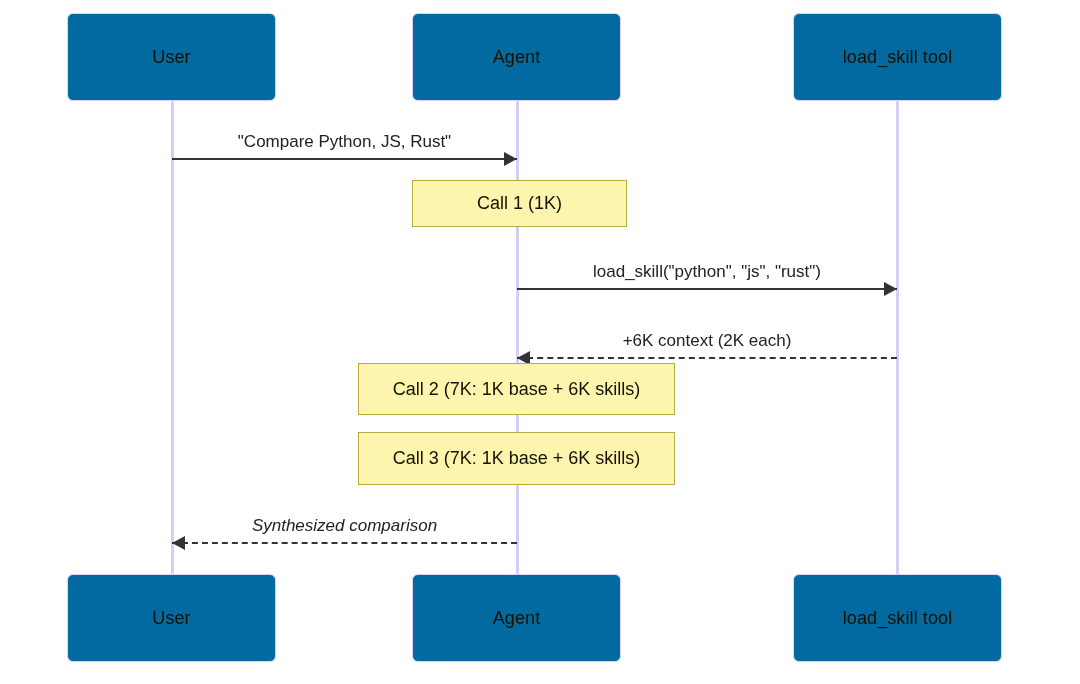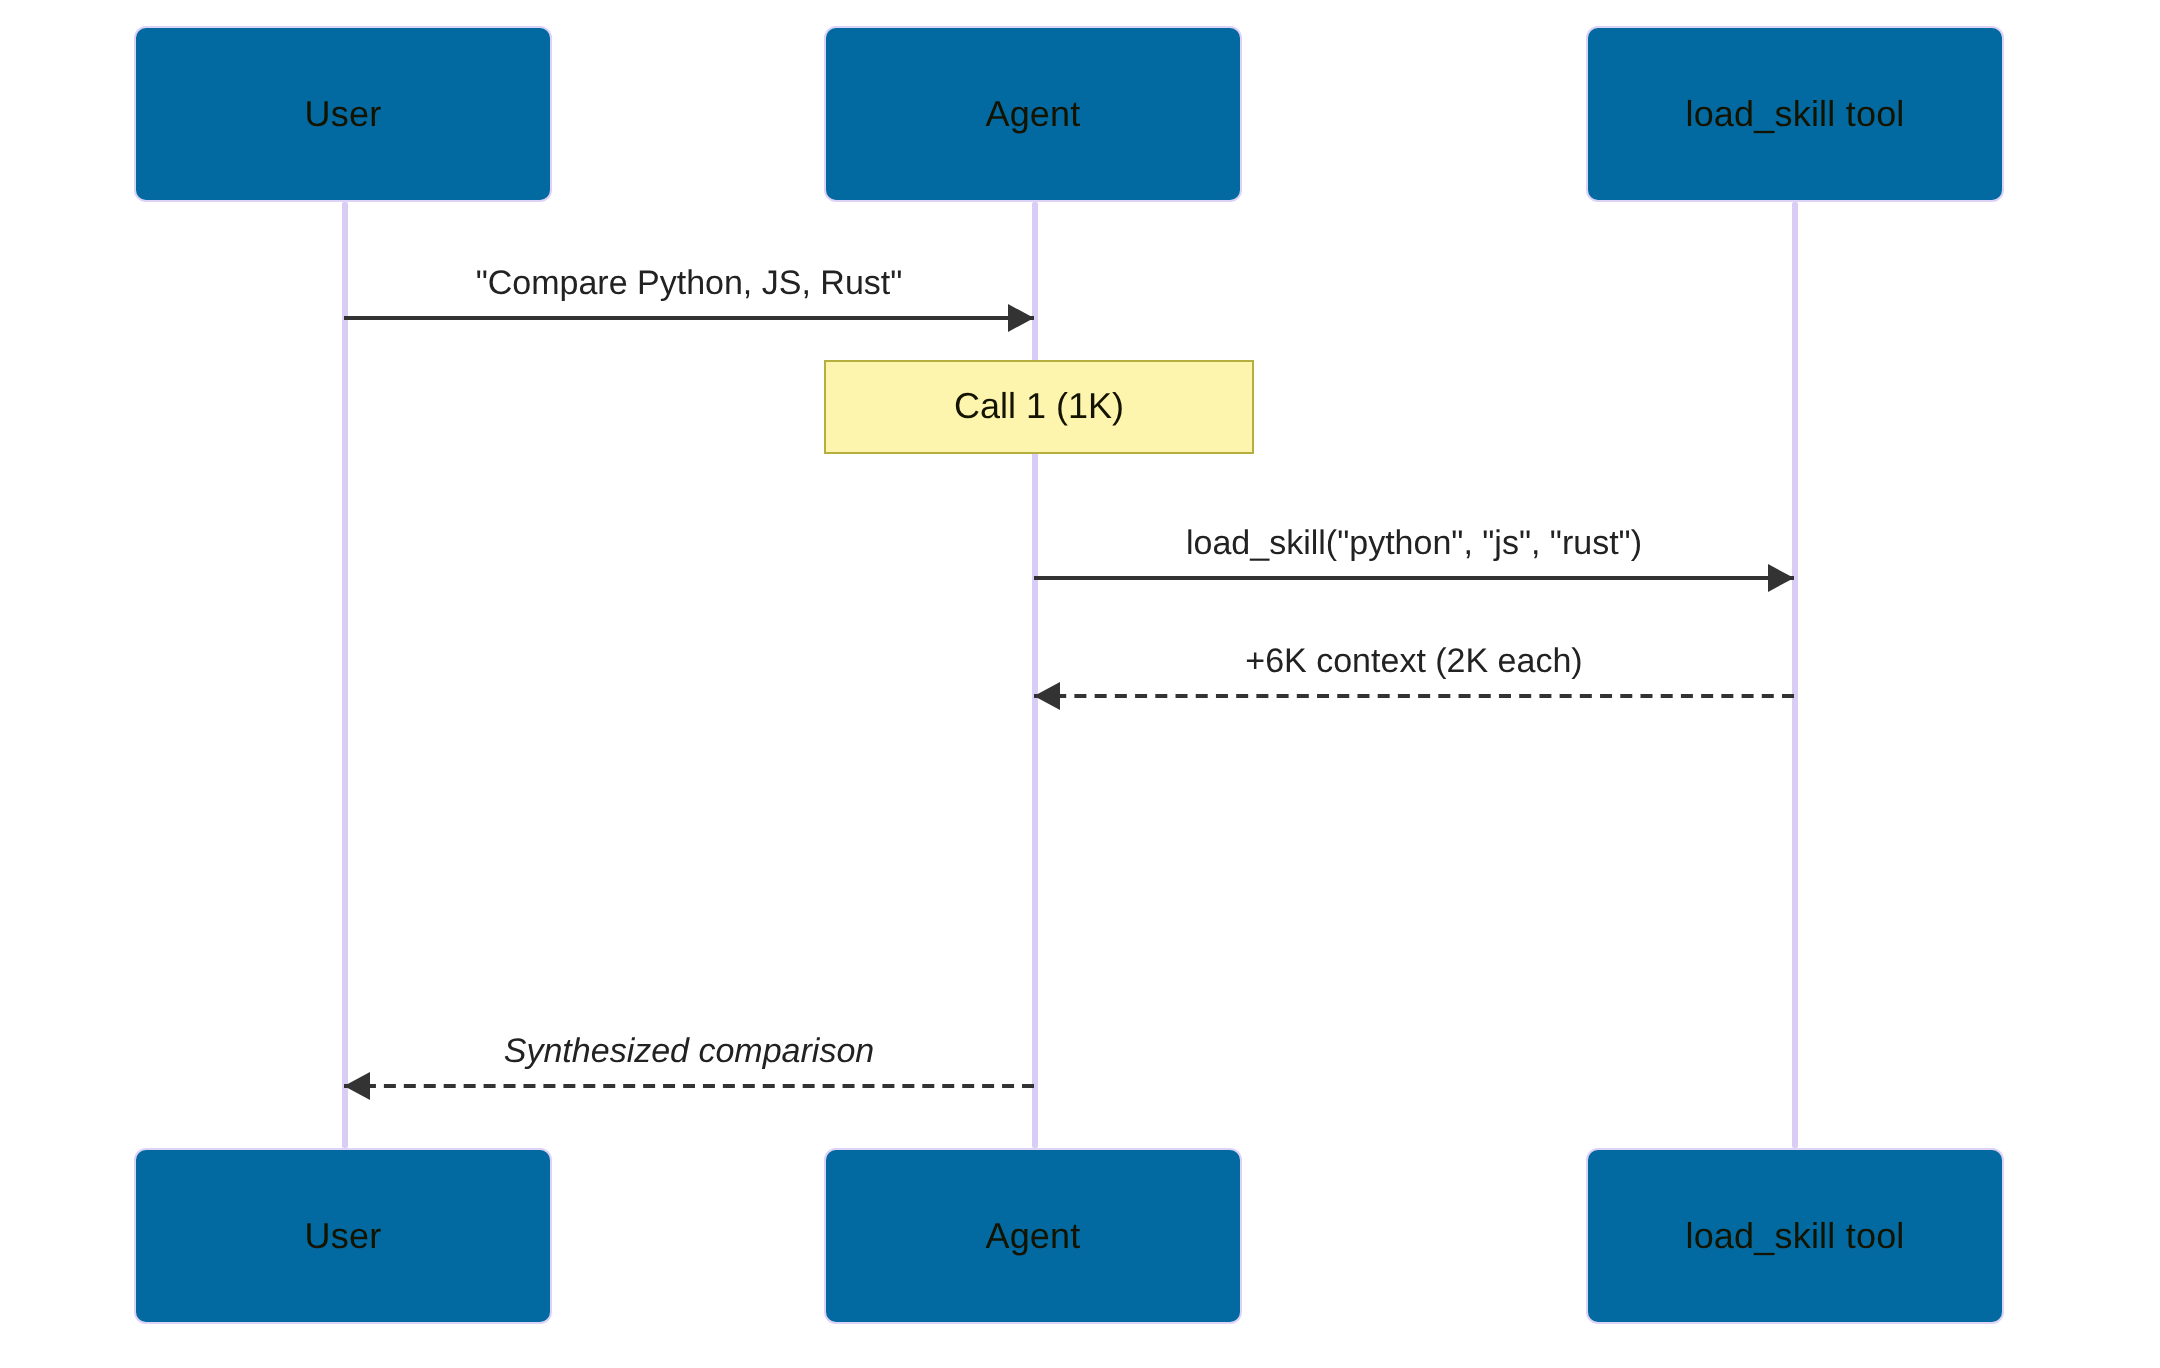--- a/index.html
+++ b/index.html
@@ -129,29 +129,35 @@
     <div class="arrowhead right" style="left: 332px;"></div>
     <div class="msg-label" style="left: 172.5px; top: -6px;">"Compare Python, JS, Rust"</div>
   </div>
 
   <div class="message" style="left: 517px; top: 288px; width: 380px; height: 2px;">
     <div class="msg-line" style="width: 380px;"></div>
     <div class="arrowhead right" style="left: 367px;"></div>
     <div class="msg-label" style="left: 190px; top: -6px;">load_skill("python", "js", "rust")</div>
   </div>
 
-  <div class="message" style="left: 517px; top: 347px; width: 380px; height: 2px;">
+  <div class="message" style="left: 517px; top: 357px; width: 380px; height: 2px;">
     <div class="msg-line dashed" style="width: 380px;"></div>
     <div class="arrowhead left" style="left: 0px;"></div>
     <div class="msg-label" style="left: 190px; top: -6px;">+6K context (2K each)</div>
   </div>
 
   <div class="message" style="left: 172px; top: 542px; width: 345px; height: 2px; font-style: italic;">
     <div class="msg-line dashed" style="width: 345px;"></div>
     <div class="arrowhead left" style="left: 0px;"></div>
     <div class="msg-label" style="left: 172.5px; top: -6px;">Synthesized comparison</div>
   </div>
 
   <div class="note" style="left: 412px; top: 180px; width: 215px; height: 47px;">
     <span class="note-label">Call 1 (1K)</span>
   </div>
+  <div class="note" style="left: 358px; top: 363px; width: 317px; height: 52px;">
+    <span class="note-label">Call 2 (7K: 1K base + 6K skills)</span>
+  </div>
+  <div class="note" style="left: 358px; top: 432px; width: 317px; height: 53px;">
+    <span class="note-label">Call 3 (7K: 1K base + 6K skills)</span>
+  </div>
 
 </div>
 
 </body></html>

